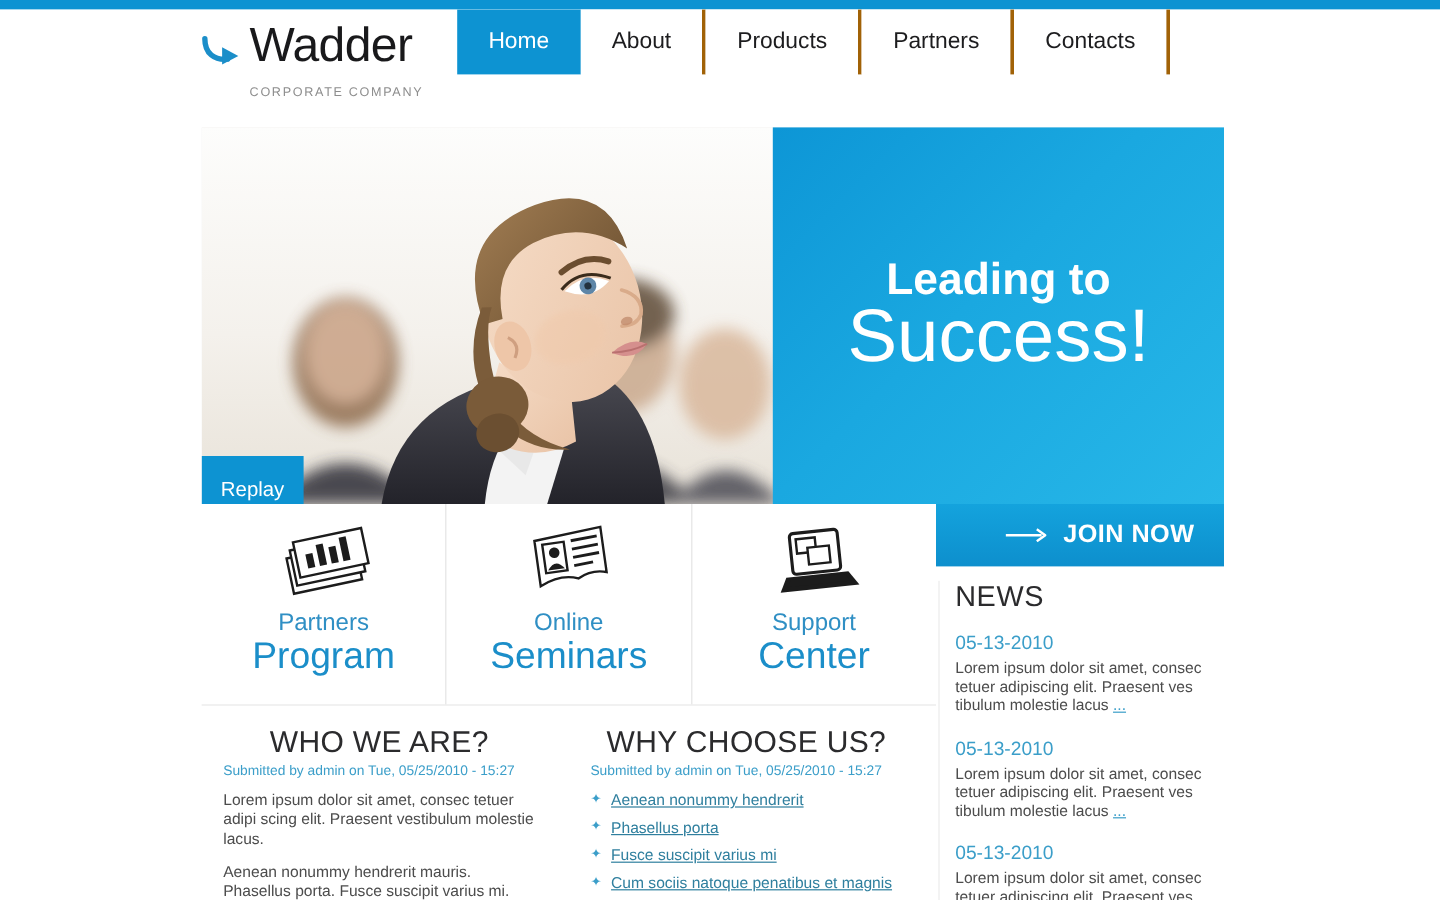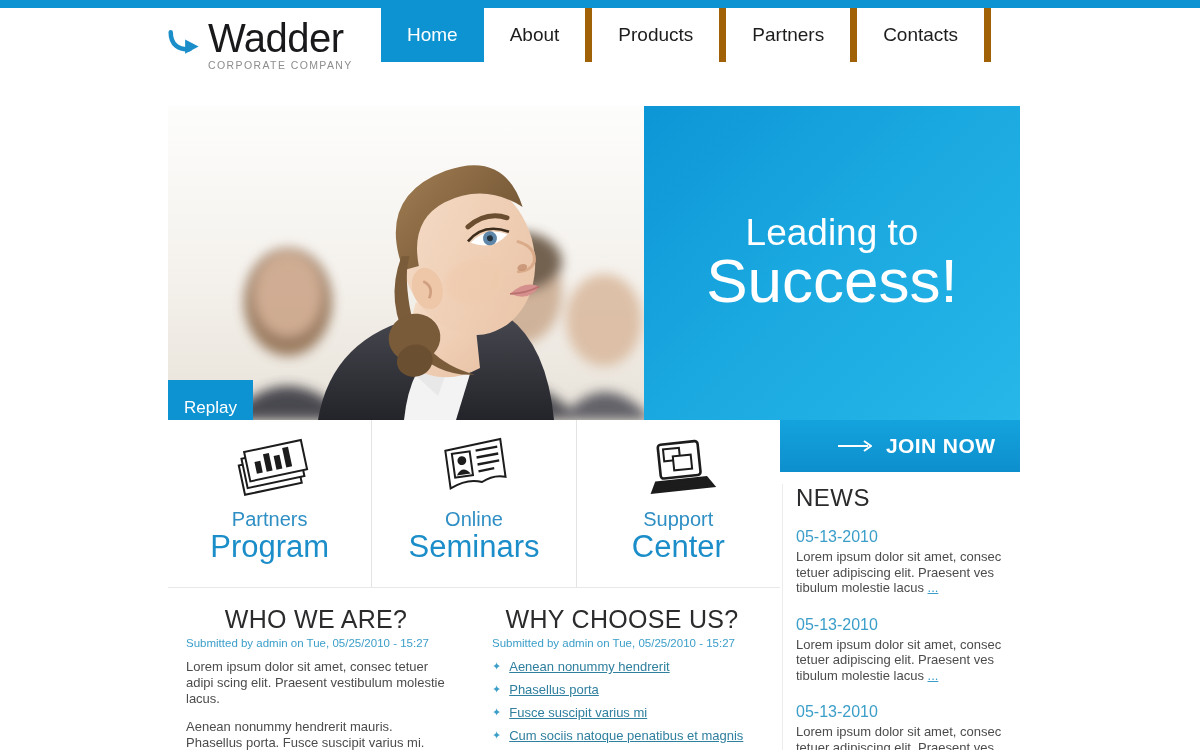--- a/index.html
+++ b/index.html
@@ -14,44 +14,44 @@
   
   .top-strip { position:absolute; top:0; left:0; width:1200px; height:8px; background:#0d93d2; }
 
   
   .header { position:absolute; top:8px; left:0; width:1200px; height:62px; background:#fff; }
 
   .logo { position:absolute; left:168px; top:10px; display:flex; align-items:flex-start; }
   .logo-arrow { width:36px; height:34px; margin-top:8px; }
   .logo-text { margin-left:4px; }
   .logo-name { font-size:40px; line-height:40px; color:#19191b; letter-spacing:-0.5px; font-weight:400; }
-  .logo-sub { font-size:10.5px; color:#8d8d8d; letter-spacing:1.4px; text-align:right; margin-top:1px; }
+  .logo-sub { font-size:10.5px; color:#8d8d8d; letter-spacing:1.4px; text-align:right; margin-top:13px; }
 
   .nav { position:absolute; left:381px; top:0; height:54px; display:flex; align-items:stretch; }
   .nav-item {
     display:flex; align-items:center; justify-content:center;
     font-size:19px; color:#1d1d1f; padding:0 26px;
-    border-right:7px solid #a16207; height:54px; background:#fff;
+    border-right:3px solid #a16207; height:54px; background:#fff;
     cursor:pointer; white-space:nowrap;
   }
   .nav-item:first-child { border-left:none; }
   .nav-item.active { background:#0d93d2; color:#ffffff; border-right:none; }
 
   
   .wrapper { position:absolute; left:168px; top:106px; width:852px; background:#fbfbfb; }
 
   
   .hero { position:relative; width:852px; height:314px; overflow:hidden; }
   .hero-photo { position:absolute; left:0; top:0; width:478px; height:314px; overflow:hidden; background:#f3f1ee; }
   .hero-panel {
     position:absolute; left:476px; top:0; width:376px; height:314px;
     background:linear-gradient(135deg,#0d96d6 0%, #1aa8e0 45%, #27b7e8 100%);
     display:flex; flex-direction:column; align-items:center; justify-content:center;
   }
-  .hero-line1 { color:#ffffff; font-size:37px; line-height:40px; font-weight:400; letter-spacing:0px; }
+  .hero-line1 { color:#ffffff; font-size:37px; line-height:40px; font-weight:700; letter-spacing:0px; }
   .hero-line2 { color:#ffffff; font-size:62px; line-height:64px; font-weight:400; margin-top:-4px; }
   .replay-btn {
     position:absolute; left:0; top:274px; background:#0d93d2; color:#fff;
     font-size:17px; padding:18px 16px 8px 16px; cursor:pointer;
   }
 
   
   .joinbar {
     position:absolute; left:780px; top:420px; width:240px; height:52px;
     background:linear-gradient(180deg,#14a3dd 0%, #0d8fcd 100%);

